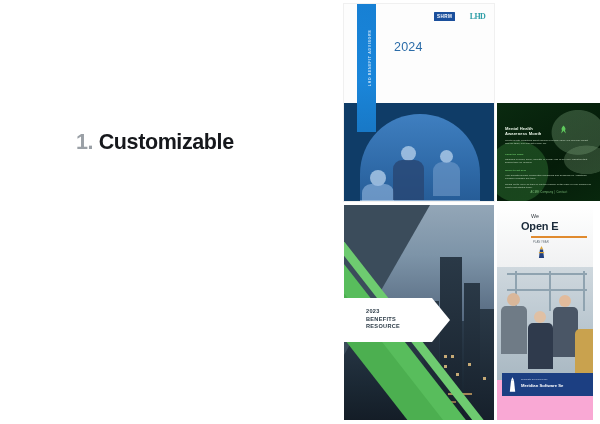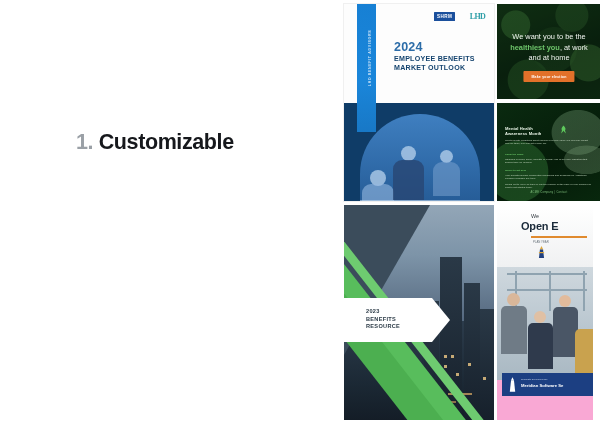--- a/index.html
+++ b/index.html
@@ -48,21 +48,21 @@
       text-align:center;font-weight:600;white-space:nowrap;
   }
   .c1 .logos{position:absolute;right:9px;top:8px;display:flex;align-items:center;gap:15px;padding-left:22px;}
   .c1 .logo-shrm{
       background:#1a4f9c;color:#fff;font-size:4.6px;font-weight:700;
       letter-spacing:0.4px;padding:1.6px 2.6px;border-radius:0.5px;
   }
   .c1 .logo-lhd{color:#2f9fa8;font-size:8px;font-weight:700;
       letter-spacing:-0.7px;font-family:"Liberation Serif",serif;}
   .c1 .year{position:absolute;left:50px;top:36px;font-size:12.5px;
-      font-weight:700;color:#2b6ca8;letter-spacing:0.2px;}
+      font-weight:400;color:#2b6ca8;letter-spacing:0.2px;}
   .c1 .title1{position:absolute;left:50px;top:51px;width:95px;
       font-size:7.1px;font-weight:800;color:#15446f;letter-spacing:0.25px;
       line-height:9px;}
   
   .c1 .arch{
       position:absolute;left:16px;top:110px;width:120px;height:120px;
       border-radius:60px 60px 0 0;overflow:hidden;
       background:linear-gradient(180deg,#3f7fc0 0%,#2f6aa8 45%,#1d4f86 100%);
   }
   .c1 .arch .fig{position:absolute;border-radius:50%;background:rgba(190,215,240,0.72);}
@@ -171,47 +171,33 @@
       <div class="blue-bar">
         <div class="bar-text">LHD BENEFIT ADVISORS</div>
       </div>
 
       <div class="logos">
         <span class="logo-shrm">SHRM</span>
         <span class="logo-lhd">LHD</span>
       </div>
 
       <div class="year">2024</div>
-      <div class="title1">
-        <span>EMPLOYEE BENEFITS</span><br>
-        <span>MARKET OUTLOOK</span>
-      </div>
 
       <div class="arch">
         <div class="fig" style="left:10px;top:56px;width:16px;height:16px;"></div>
         <div class="torso" style="left:2px;top:70px;width:32px;height:34px;"></div>
         <div class="fig" style="left:41px;top:32px;width:15px;height:15px;"></div>
         <div class="torso" style="left:33px;top:46px;width:31px;height:40px;background:rgba(40,70,115,0.8);"></div>
         <div class="fig" style="left:80px;top:36px;width:13px;height:13px;"></div>
         <div class="torso" style="left:73px;top:48px;width:27px;height:34px;background:rgba(120,160,205,0.55);"></div>
         <div class="table"></div>
 
       </div>
     </div>
 
-    <div class="card c2">
-      <div class="leaves"></div>
-      <div class="veil"></div>
-      <div class="c2txt">
-        <span>We want you to be the</span><br>
-        <span class="hl">healthiest you</span><span>, at work</span><br>
-        <span>and at home</span>
-      </div>
-      <div class="cta">Make your election</div>
-    </div>
 
     <div class="card c3">
       <div class="bg"></div>
       <div class="hd">
         <span>Mental Health</span><br>
         <span>Awareness Month</span>
       </div>
       <svg class="ribbon" viewBox="0 0 14 18">
         <path d="M7 1 C3 5 2 8 4 11 L2 17 L6 13 L7 11 L8 13 L12 17 L10 11 C12 8 11 5 7 1 Z" fill="#5ec95c"></path>
       </svg>

